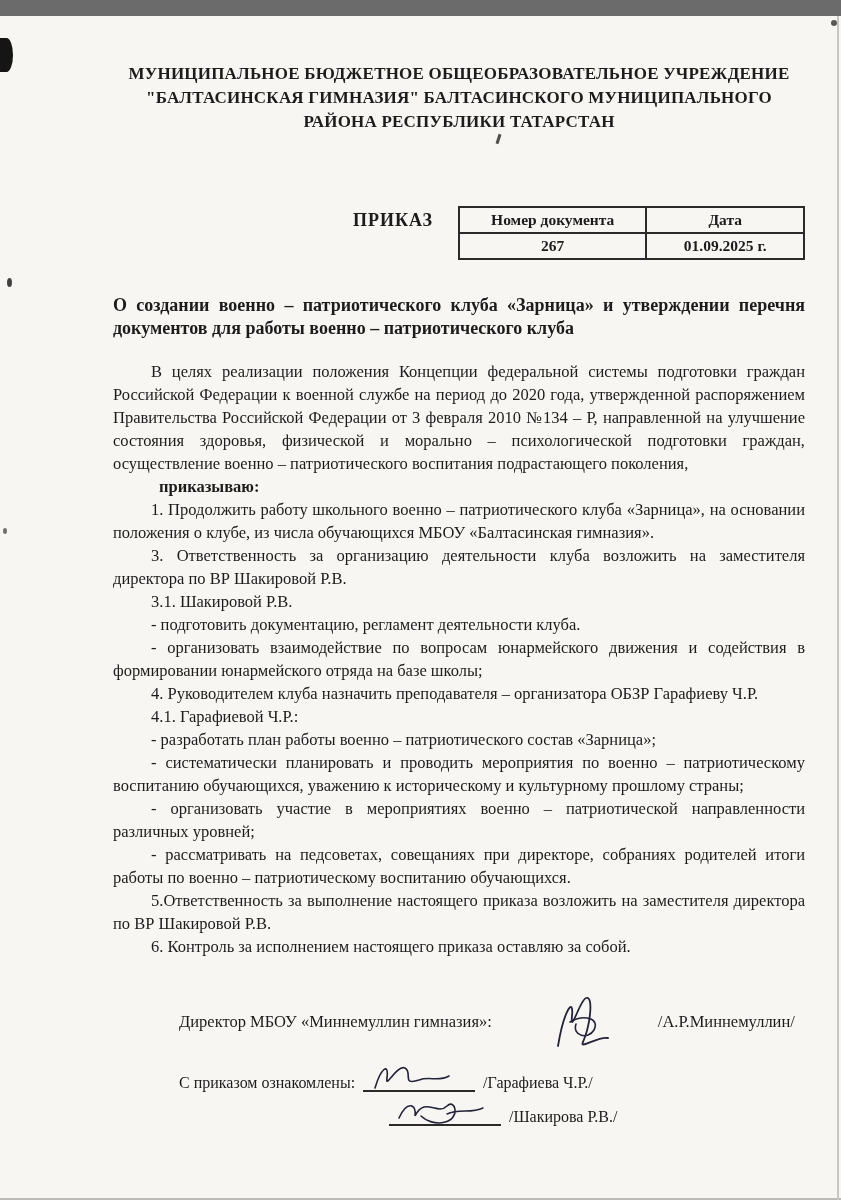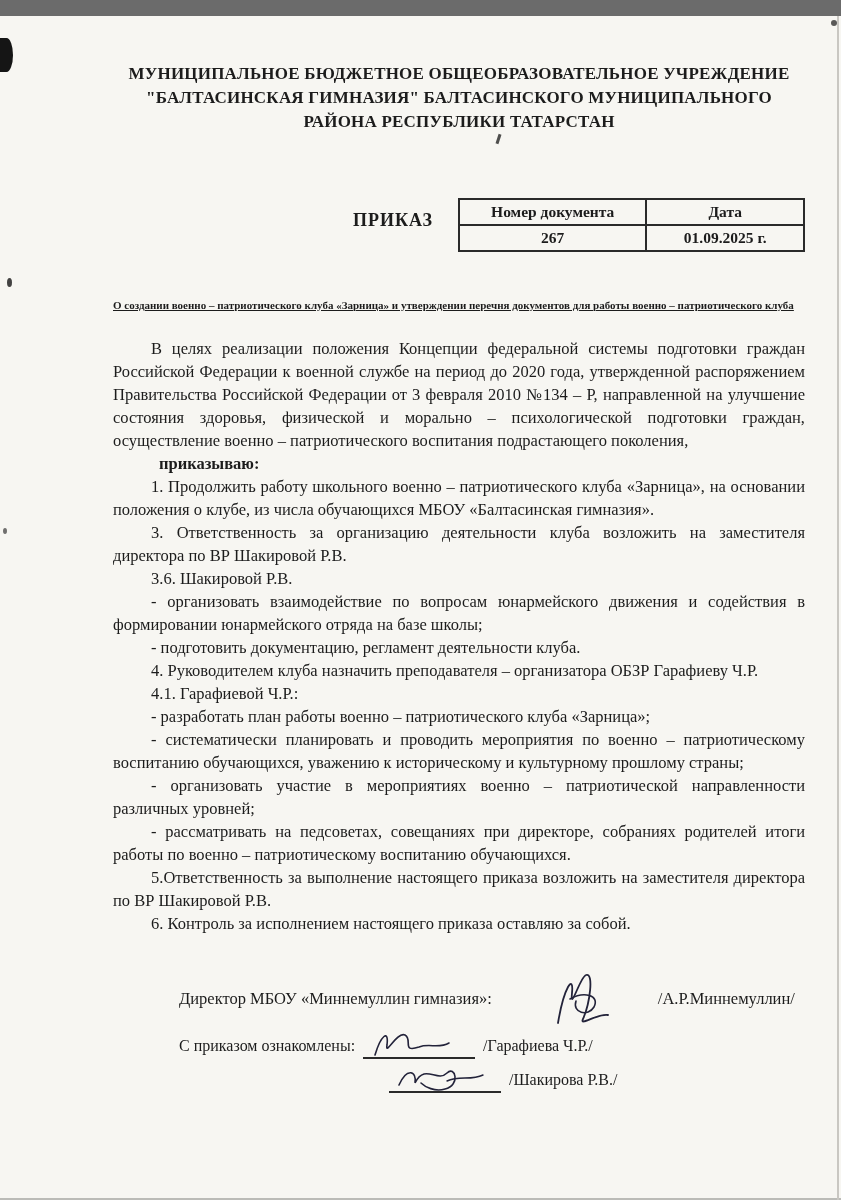--- a/index.html
+++ b/index.html
@@ -36,59 +36,58 @@
     position: absolute;
     left: 240px;
     top: 12px;
     font-weight: bold;
     font-size: 18px;
     letter-spacing: 1px;
   }
   .doc-table {
     position: absolute;
     left: 345px;
-    top: 0;
+    top: 8px;
     border-collapse: collapse;
   }
   .doc-table td {
     border: 2px solid #2a2a2a;
     font-weight: bold;
     font-size: 15.5px;
     text-align: center;
     padding: 3px 8px;
   }
   .doc-table td.c1 { width: 170px; }
   .doc-table td.c2 { width: 140px; }
   .subject {
     margin: 40px 0 0 0;
     font-weight: bold;
-    font-size: 11px;
+    font-size: 18px;
     line-height: 23px;
     text-align: justify;
-    text-decoration: underline;
   }
   .para {
     margin: 0;
     font-size: 16.5px;
     line-height: 23px;
     text-align: justify;
     text-indent: 38px;
   }
   .para.first { margin-top: 20px; }
   .para.kw { font-weight: bold; text-indent: 46px; }
   .sig-block { margin-top: 32px; }
   .sig-row {
     position: relative;
     font-size: 16.5px;
     white-space: nowrap;
   }
   .sig-row.director { margin-left: 66px; height: 64px; display: flex; align-items: center; }
   .director-sig-wrap { position: relative; width: 120px; height: 64px; margin-left: 46px; }
   .director-sig-wrap svg { position: absolute; left: 10px; top: 0; }
-  .ack-row { margin-left: 66px; margin-top: 6px; display: flex; height: 32px; }
+  .ack-row { margin-left: 66px; margin-top: 6px; display: flex; align-items: flex-end; height: 32px; }
   .ack-row.second { margin-left: 268px; margin-top: 2px; }
   .sig-line {
     position: relative;
     display: inline-block;
     width: 112px;
     height: 20px;
     border-bottom: 2px solid #2a2a2a;
     margin: 0 8px;
   }
   .sig-line svg { position: absolute; left: 6px; bottom: -6px; }
@@ -141,26 +140,26 @@
       </tbody>
         </table>
     </div>
 
     <p class="subject">О создании военно – патриотического клуба «Зарница» и утверждении перечня документов для работы военно – патриотического клуба</p>
 
     <p class="para first">В целях реализации положения Концепции федеральной системы подготовки граждан Российской Федерации к военной службе на период до 2020 года, утвержденной распоряжением Правительства Российской Федерации от 3 февраля 2010 №134 – Р, направленной на улучшение состояния здоровья, физической и морально – психологической подготовки граждан, осуществление военно – патриотического воспитания подрастающего поколения,</p>
     <p class="para kw">приказываю:</p>
     <p class="para">1. Продолжить работу школьного военно – патриотического клуба «Зарница», на основании положения о клубе, из числа обучающихся МБОУ «Балтасинская гимназия».</p>
     <p class="para">3. Ответственность за организацию деятельности клуба возложить на заместителя директора по ВР Шакировой Р.В.</p>
-    <p class="para">3.6. Шакировой Р.В.</p>
+    <p class="para">3.1. Шакировой Р.В.</p>
+    <p class="para">- подготовить документацию, регламент деятельности клуба.</p>
     <p class="para">- организовать взаимодействие по вопросам юнармейского движения и содействия в формировании юнармейского отряда на базе школы;</p>
-    <p class="para">- подготовить документацию, регламент деятельности клуба.</p>
     <p class="para">4. Руководителем клуба назначить преподавателя – организатора ОБЗР Гарафиеву Ч.Р.</p>
     <p class="para">4.1. Гарафиевой Ч.Р.:</p>
-    <p class="para">- разработать план работы военно – патриотического клуба «Зарница»;</p>
+    <p class="para">- разработать план работы военно – патриотического состав «Зарница»;</p>
     <p class="para">- систематически планировать и проводить мероприятия по военно – патриотическому воспитанию обучающихся, уважению к историческому и культурному прошлому страны;</p>
     <p class="para">- организовать участие в мероприятиях военно – патриотической направленности различных уровней;</p>
     <p class="para">- рассматривать на педсоветах, совещаниях при директоре, собраниях родителей итоги работы по военно – патриотическому воспитанию обучающихся.</p>
     <p class="para">5.Ответственность за выполнение настоящего приказа возложить на заместителя директора по ВР Шакировой Р.В.</p>
     <p class="para">6. Контроль за исполнением настоящего приказа оставляю за собой.</p>
 
     <div class="sig-block">
 
       <div class="sig-row director">
         <span>Директор МБОУ «Миннемуллин гимназия»:</span>

